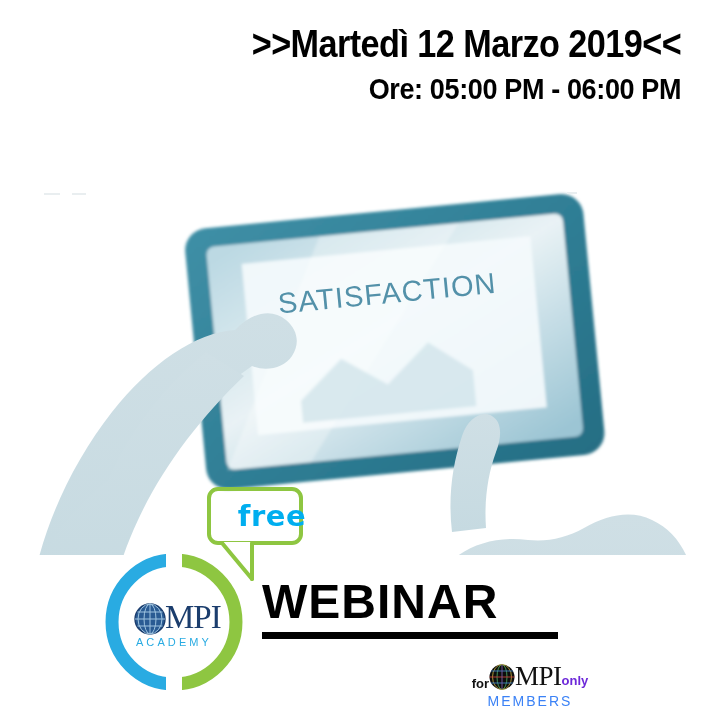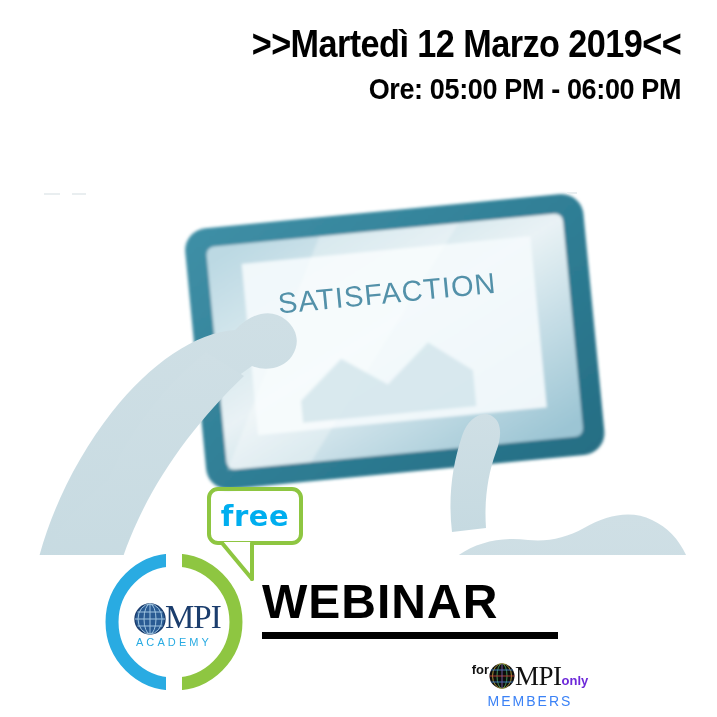--- a/index.html
+++ b/index.html
@@ -110,20 +110,21 @@
     width: 100%;
     height: 100%;
     display: flex;
     align-items: center;
     justify-content: center;
     font-family: "DejaVu Sans", sans-serif;
     font-weight: bold;
     font-size: 29px;
     color: #00aeef;
     letter-spacing: 0.5px;
+    padding-left: 17px;
   }
   .free-tail {
     position: absolute;
     left: 219px;
     top: 540px;
     width: 60px;
     height: 42px;
     z-index: 36;
   }
 
@@ -164,21 +165,21 @@
   .members-block {
     position: absolute;
     left: 420px;
     top: 663px;
     z-index: 38;
     width: 220px;
     text-align: center;
   }
   .members-row1 {
     display: flex;
-    align-items: flex-start;
+    align-items: flex-end;
     justify-content: center;
     gap: 0;
     line-height: 1;
   }
   .mem-for {
     font-family: "Liberation Sans", sans-serif;
     font-weight: bold;
     font-size: 13px;
     color: #111111;
   }

